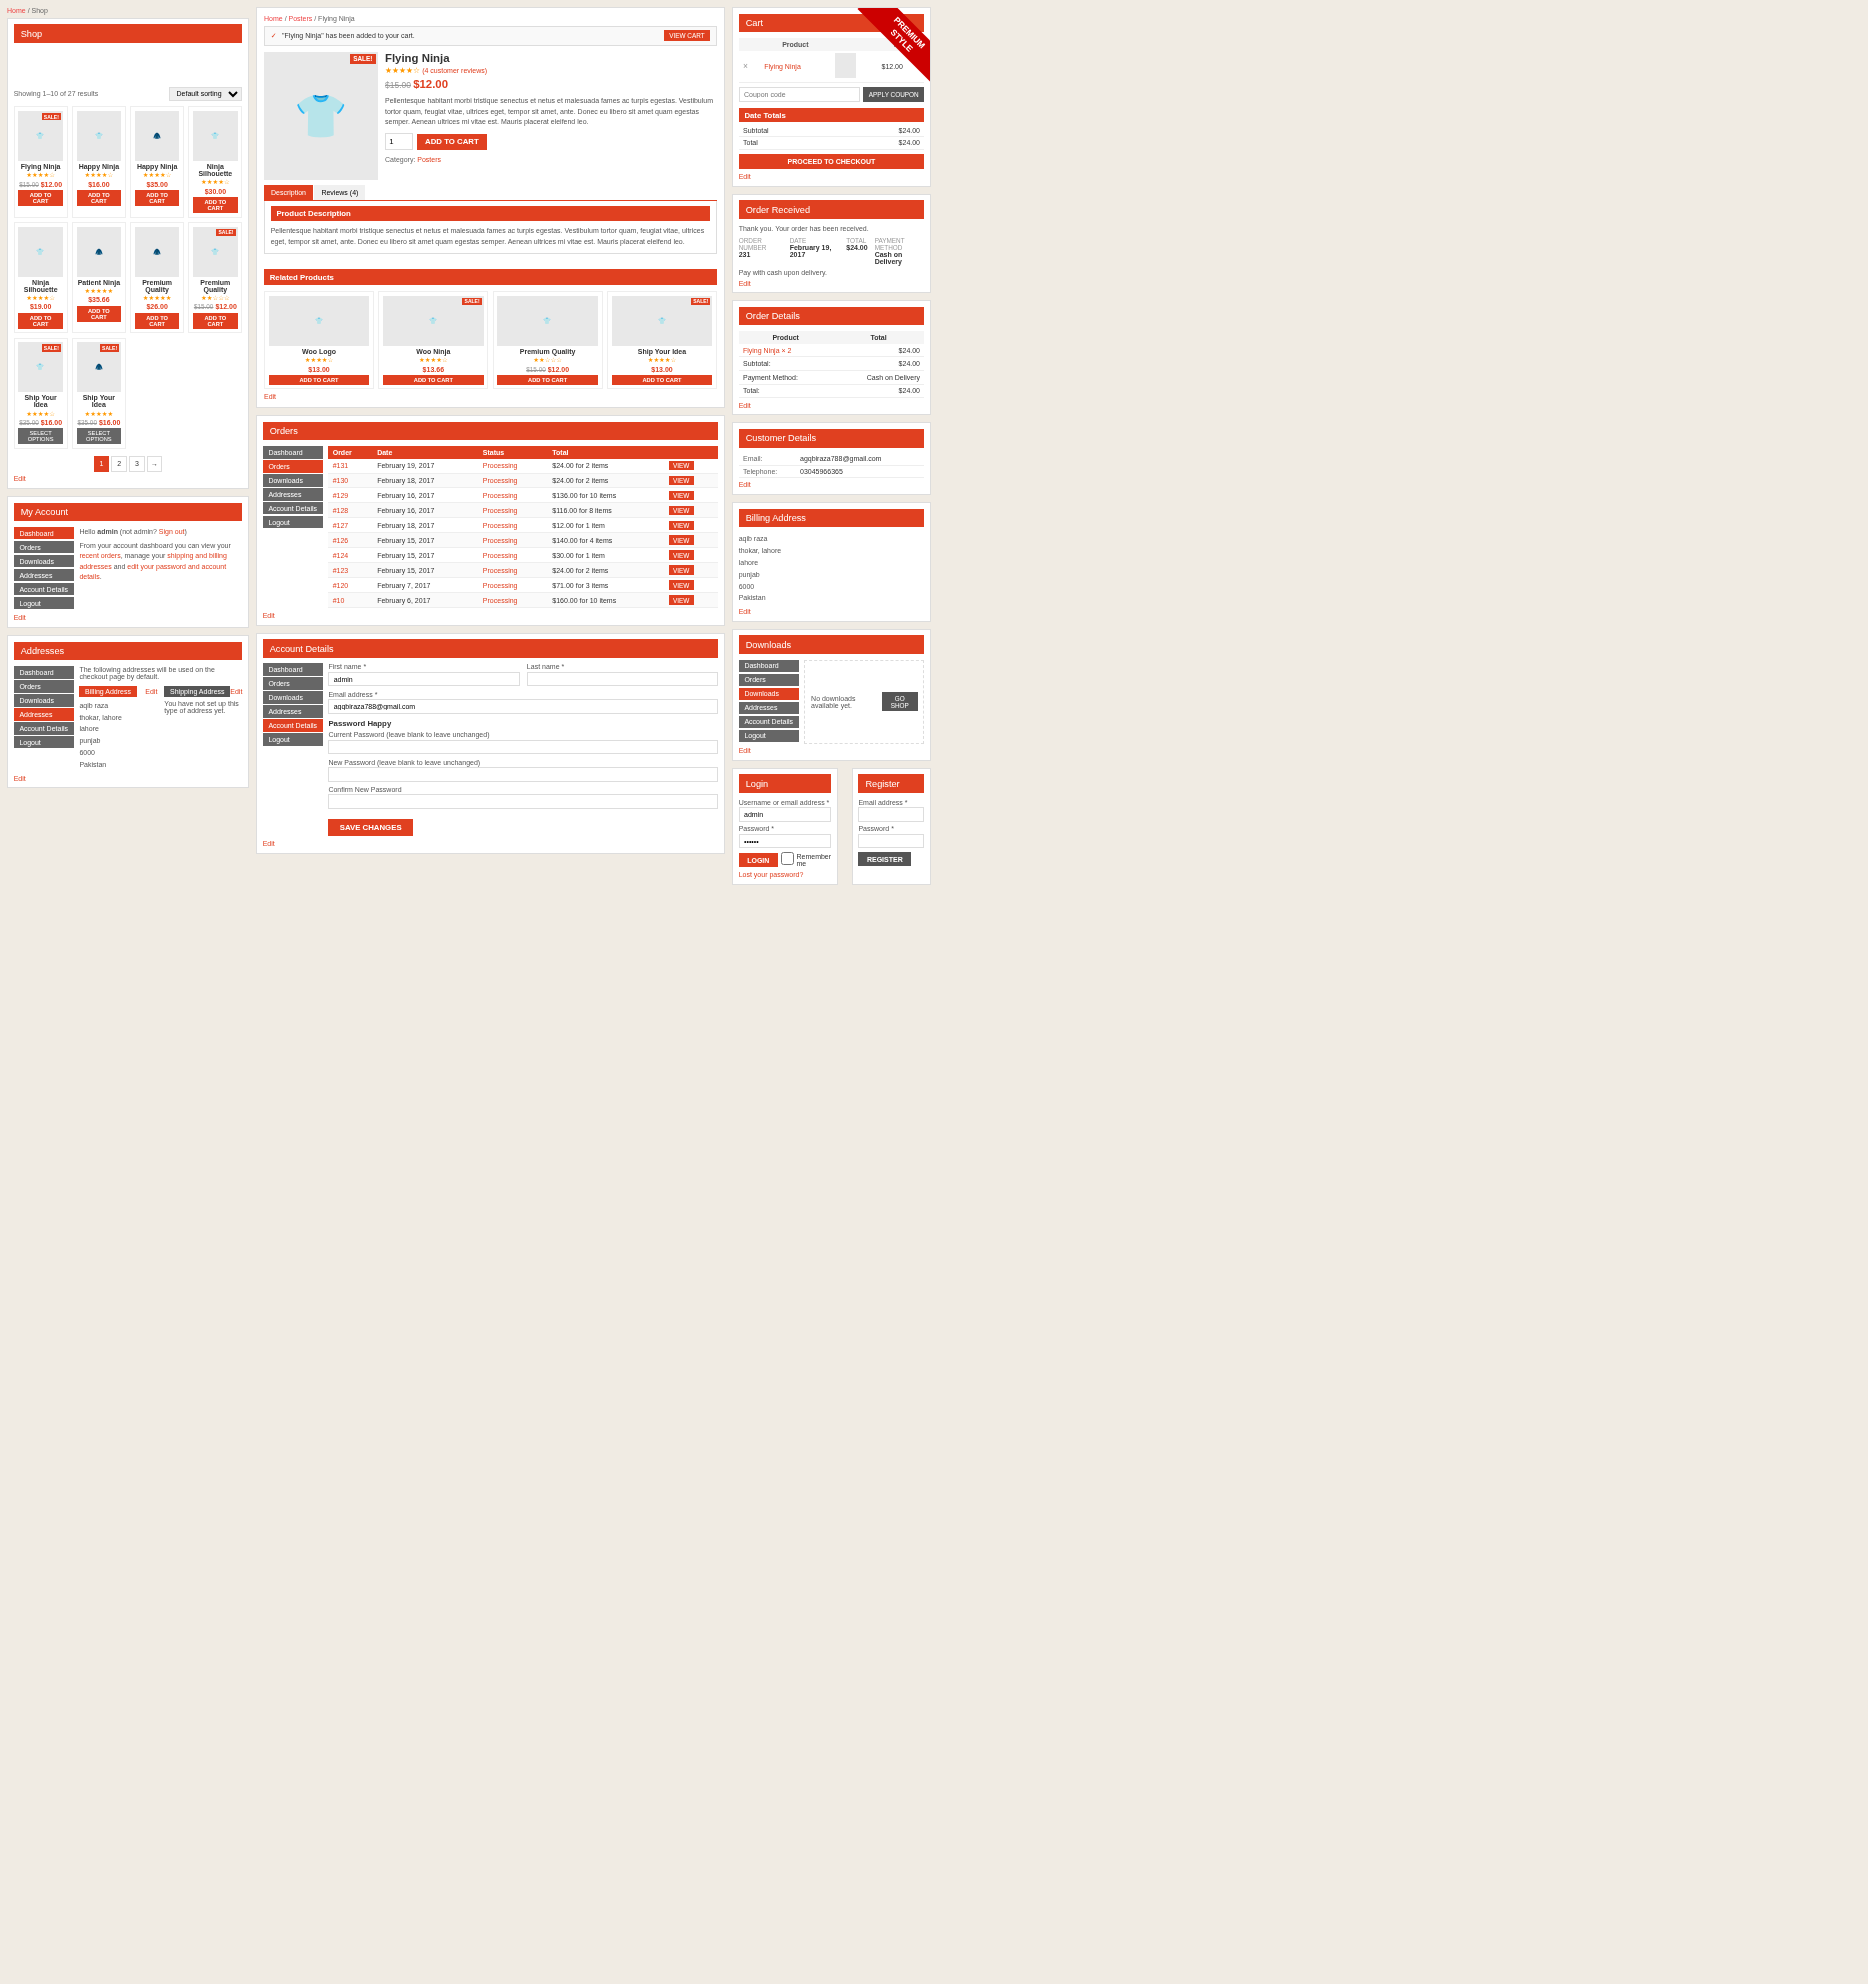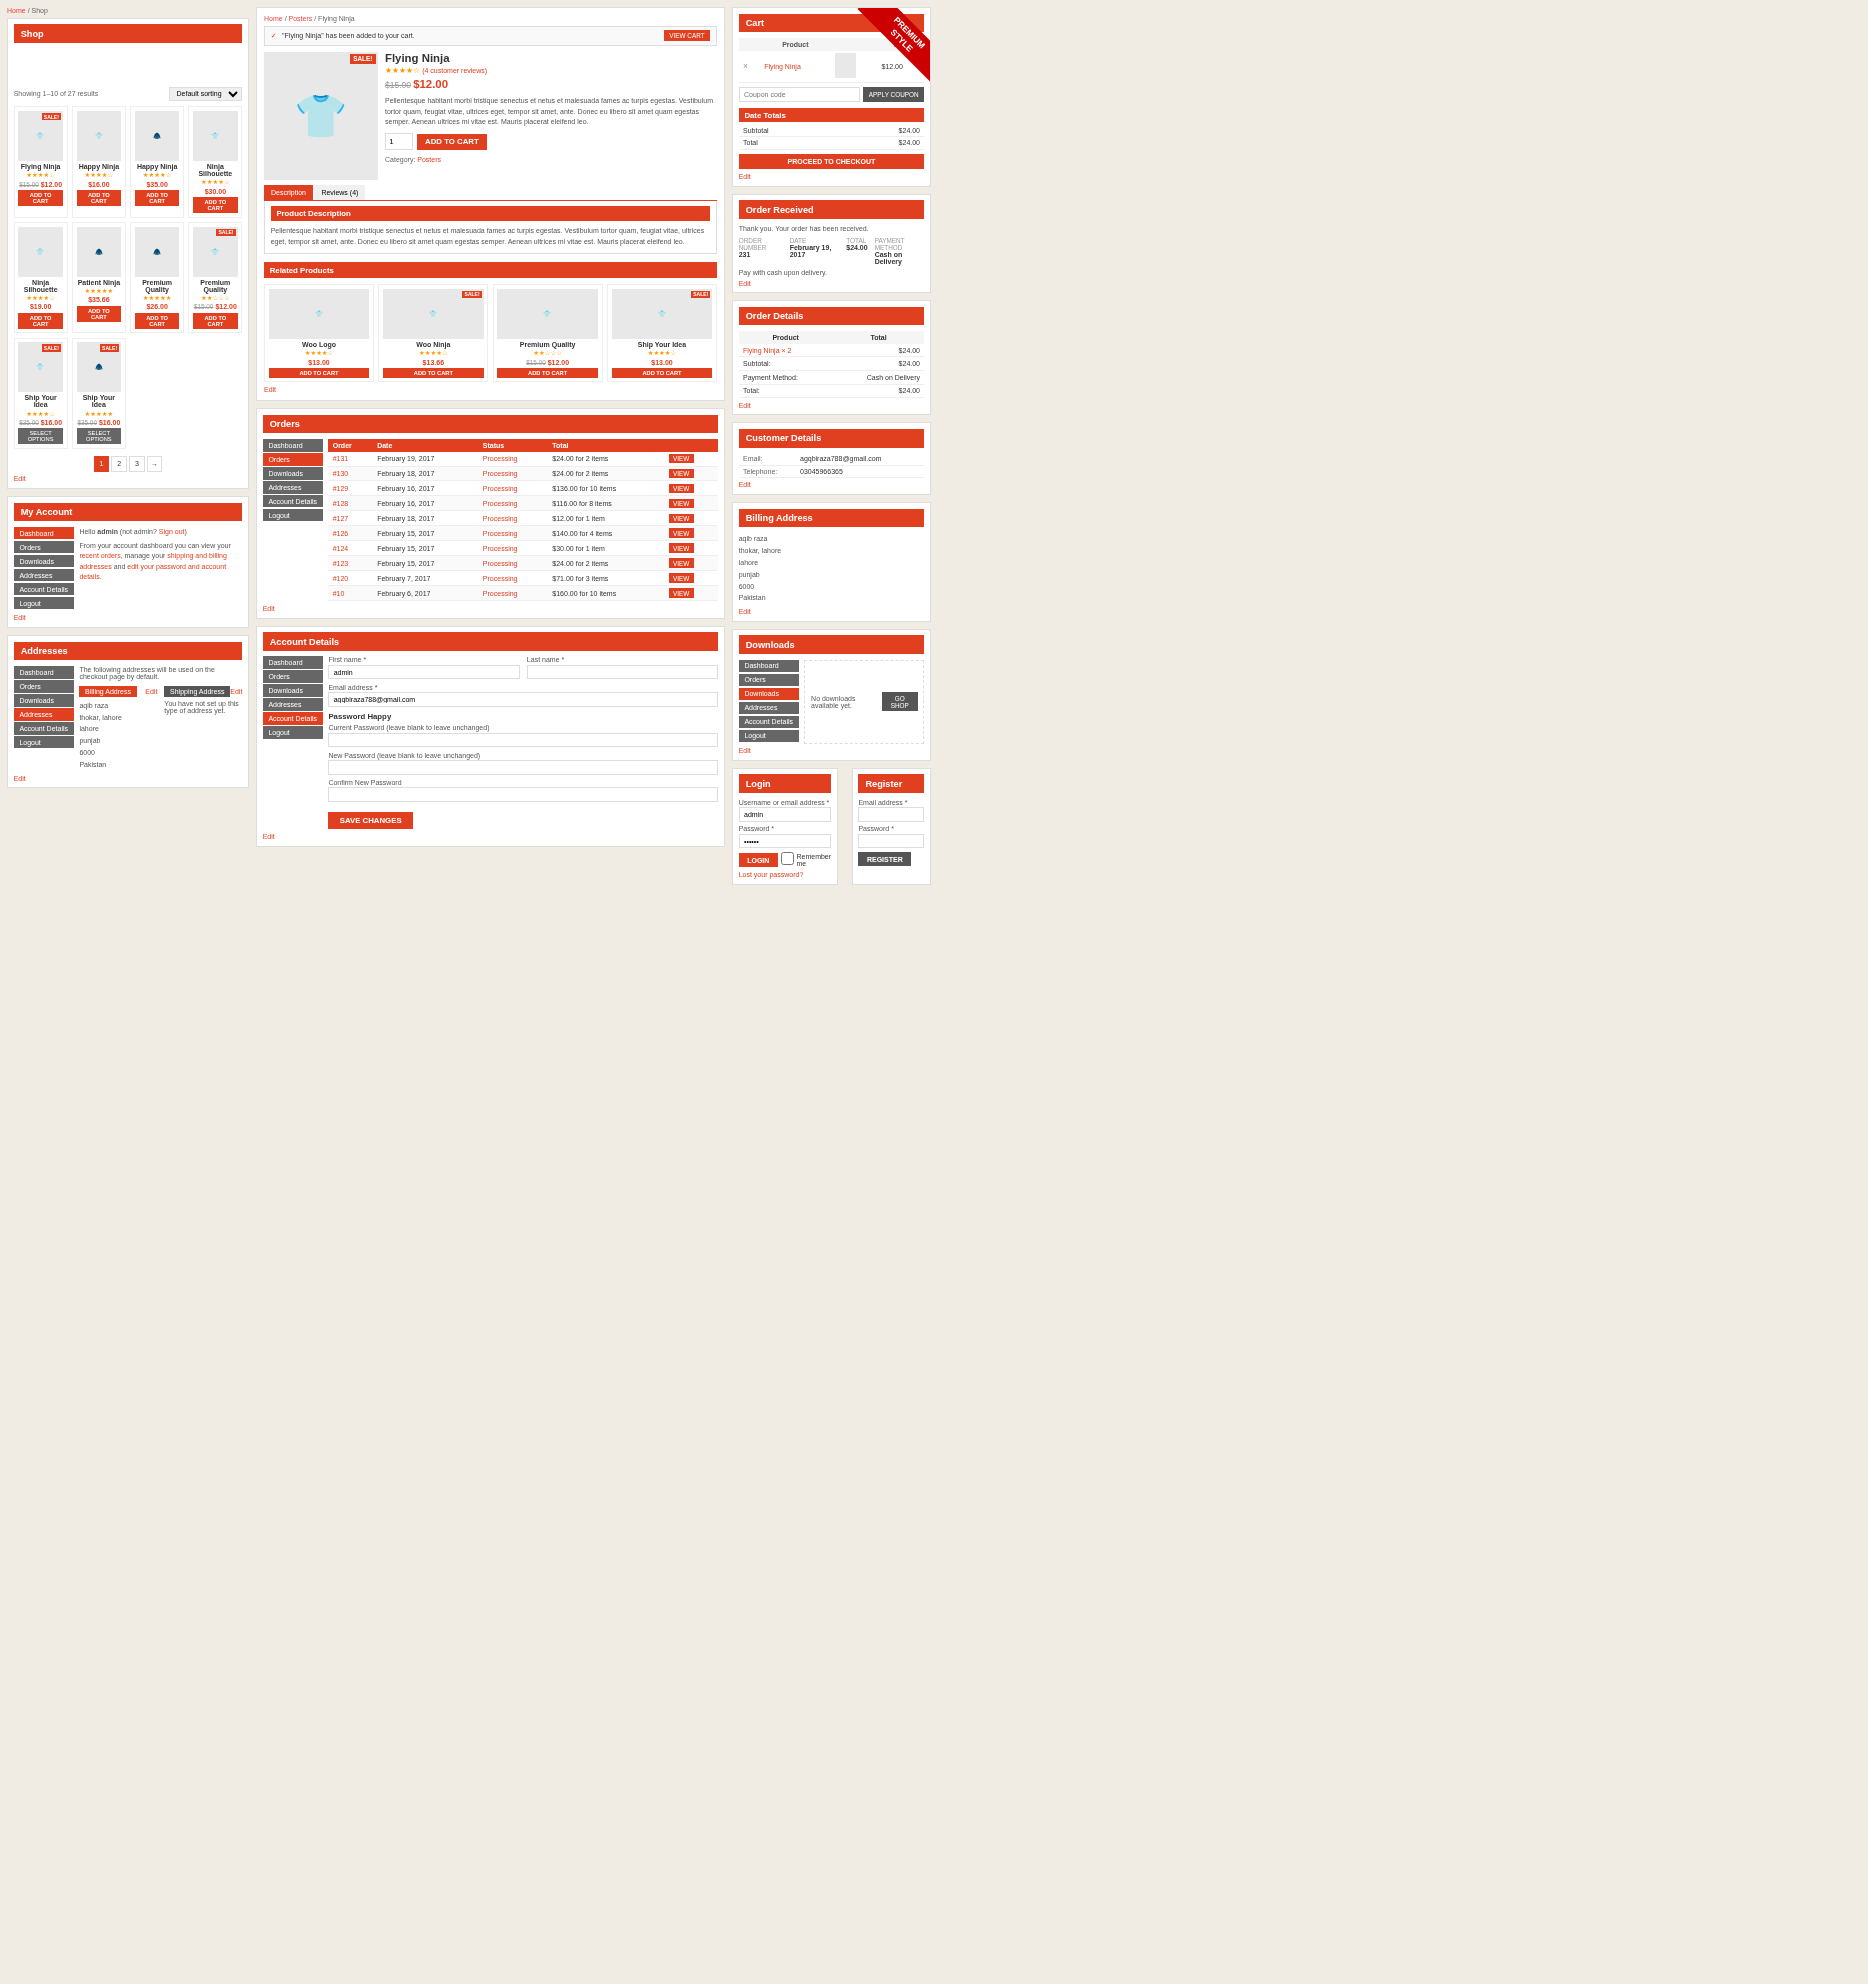--- a/index.html
+++ b/index.html
@@ -5,21 +5,21 @@
     * { box-sizing: border-box; margin: 0; padding: 0; }
     body { font-family: Arial, sans-serif; font-size: 7.8px; background: #f0ebe3; color: #333; }
     
     .page-wrapper { display: grid; grid-template-columns: 242px 1fr 199px; gap: 7px; padding: 7px; max-width: 938px; }
     
     
     .breadcrumb { font-size: 7px; color: #666; margin-bottom: 3.6px; }
     .breadcrumb a { color: #e44; text-decoration: none; }
     
     
-    .section-header { background: #e04020; color: white; padding: 4.3px 7px; font-size: 9.2px; font-weight: bold; margin-bottom: 5.7px; }
+    .section-header { background: #e04020; color: white; padding: 4.3px 7px; font-size: 9.2px; font-weight: normal; margin-bottom: 5.7px; }
     
     
     .shop-section { background: white; border: 0.7px solid #ddd; padding: 5.7px; }
     .shop-top { display: flex; justify-content: space-between; align-items: center; font-size: 7px; margin-bottom: 5.7px; color: #666; margin-top: 44px; }
     .shop-grid { display: grid; grid-template-columns: repeat(4, 1fr); gap: 4.3px; }
     .product-card { border: 0.7px solid #eee; padding: 3.6px; text-align: center; background: white; position: relative; }
     .product-img { width: 100%; height: 50px; background: #e8e8e8; display: flex; align-items: center; justify-content: center; font-size: 6.4px; color: #999; position: relative; overflow: hidden; }
     .product-name { font-size: 7px; font-weight: bold; margin: 2.1px 0 1.4px; }
     .stars { color: #f90; font-size: 6.4px; margin-bottom: 1.4px; }
     .price { font-size: 7px; margin-bottom: 2.1px; }
@@ -82,21 +82,21 @@
     
     .product-tabs { margin-top: 5.7px; }
     .tab-nav { display: flex; gap: 1.4px; border-bottom: 1.4px solid #e04020; }
     .tab-btn { padding: 3.6px 7px; font-size: 7px; cursor: pointer; background: #f0f0f0; border: none; border-bottom: none; }
     .tab-btn.active { background: #e04020; color: white; }
     .tab-content { padding: 5.7px; border: 0.7px solid #ddd; border-top: none; background: white; }
     .tab-content-header { background: #e04020; color: white; padding: 2.8px 5.7px; font-size: 7.8px; font-weight: bold; margin-bottom: 4.3px; }
     .tab-text { font-size: 7px; color: #555; line-height: 1.6; }
     
     
-    .related-products { margin-top: 8px; }
+    .related-products { margin-top: 15px; }
     .related-header { background: #e04020; color: white; padding: 3.6px 5.7px; font-size: 7.8px; font-weight: bold; margin-bottom: 5.7px; }
     .related-grid { display: grid; grid-template-columns: repeat(4, 1fr); gap: 4.3px; }
     
     
     .orders-section { background: white; border: 0.7px solid #ddd; padding: 5.7px; }
     .orders-layout { display: flex; gap: 5.7px; }
     .orders-nav { min-width: 57px; }
     .orders-nav-item { display: block; background: #666; color: white; padding: 2.8px 5.7px; margin-bottom: 1.4px; font-size: 7px; cursor: pointer; }
     .orders-nav-item.active { background: #e04020; }
     .orders-table { flex: 1; }

